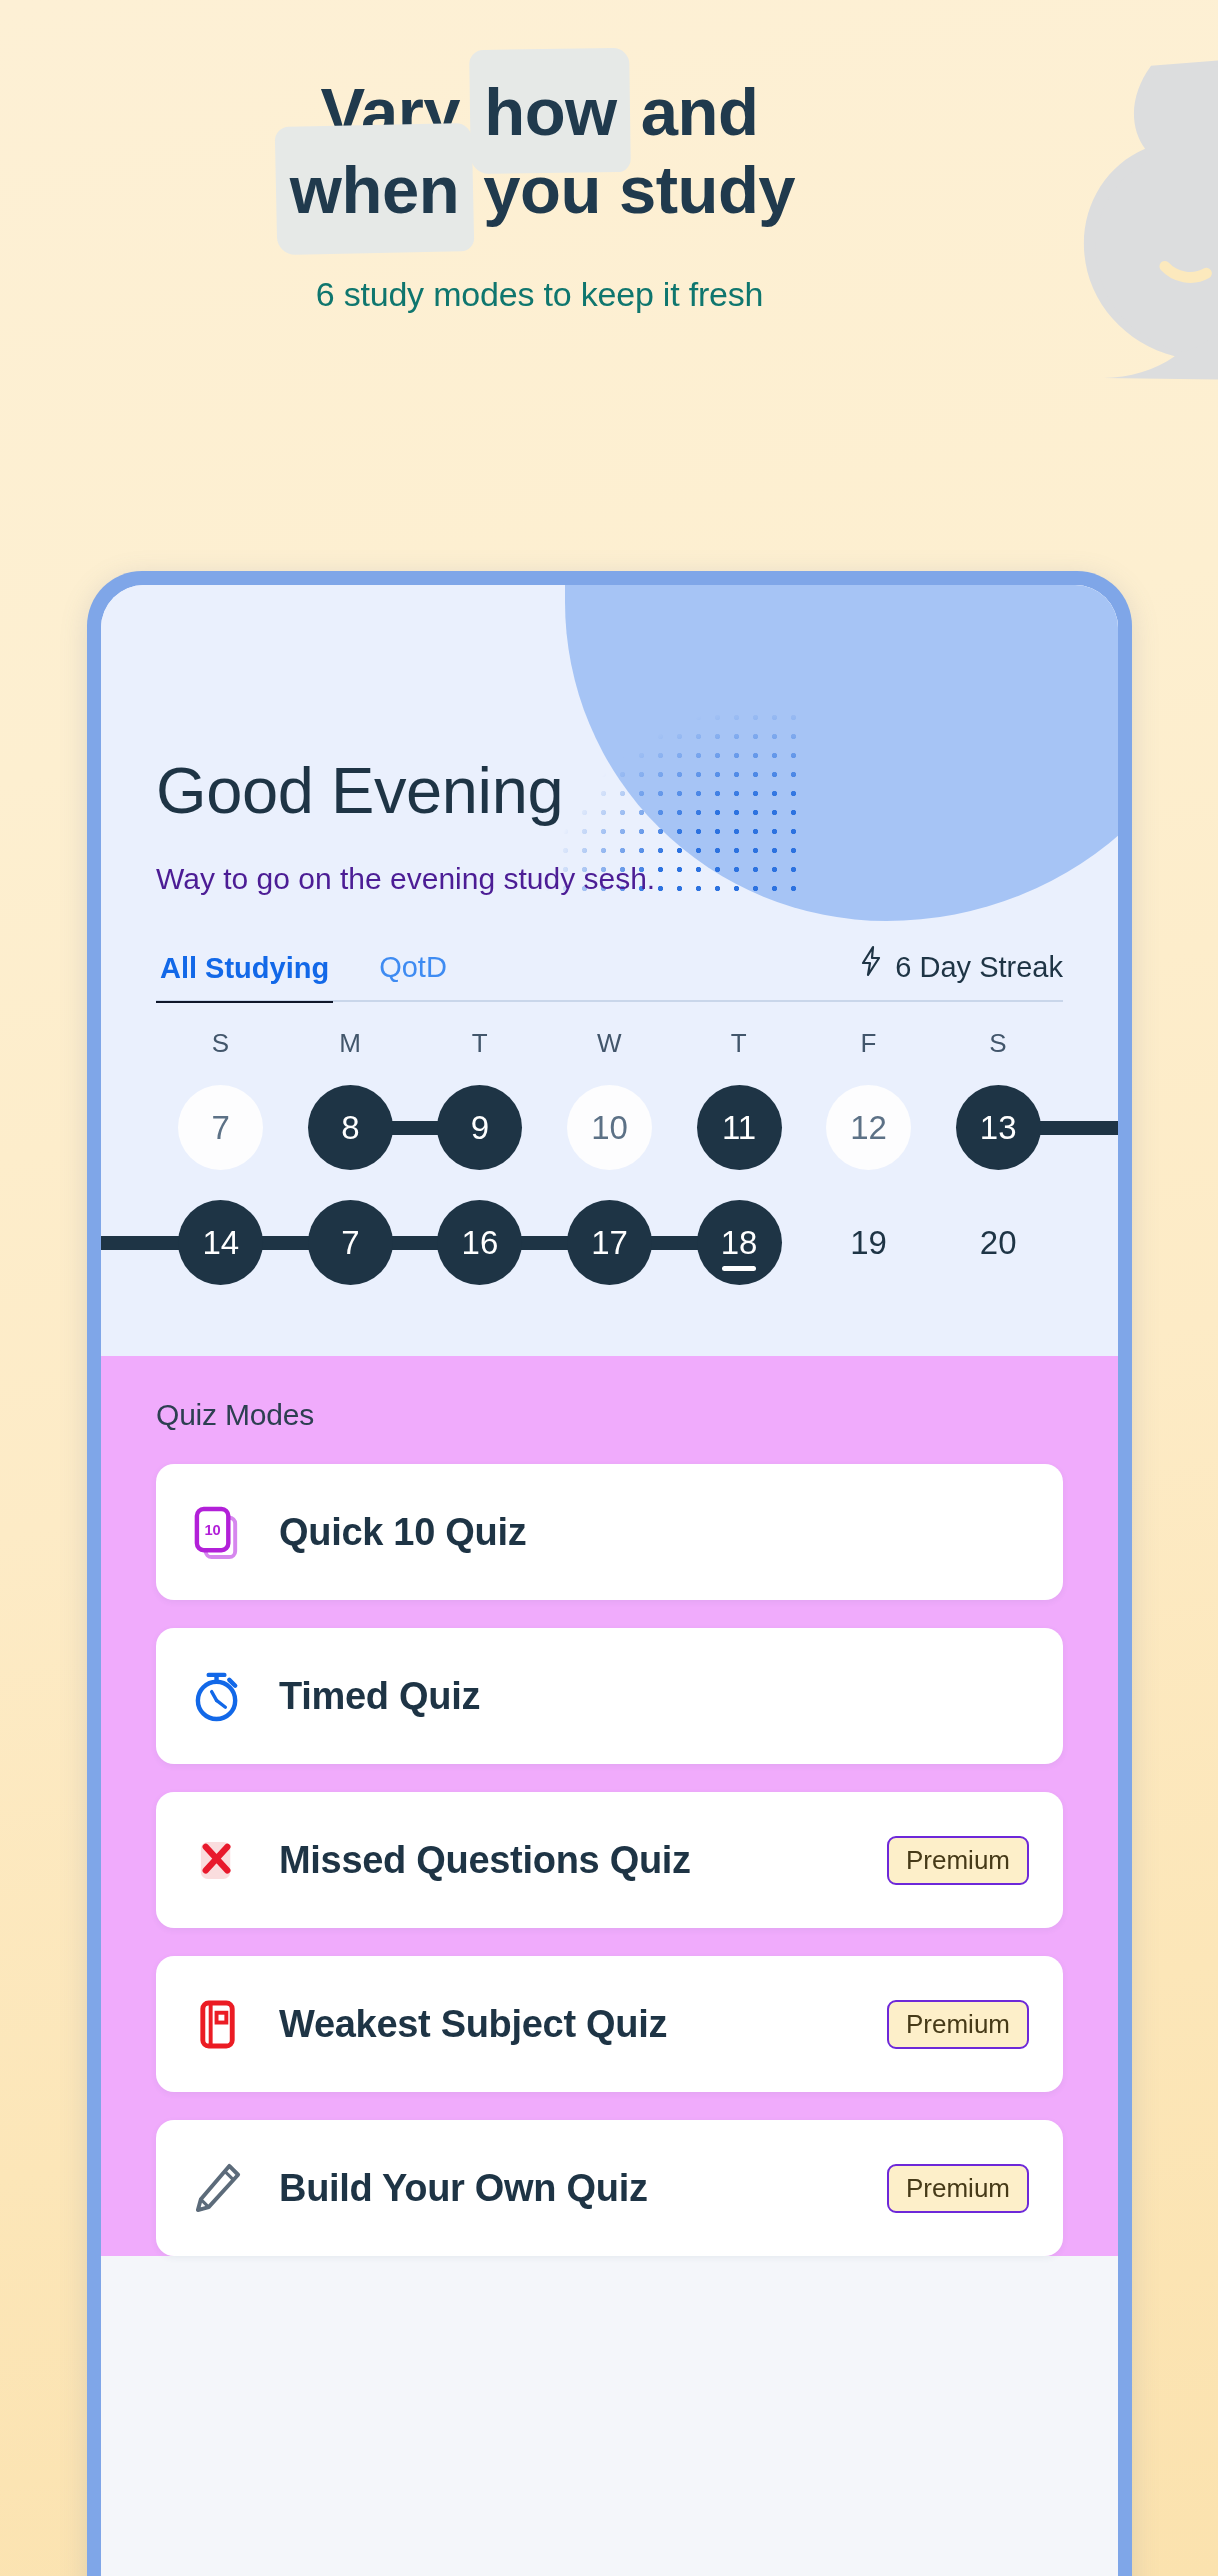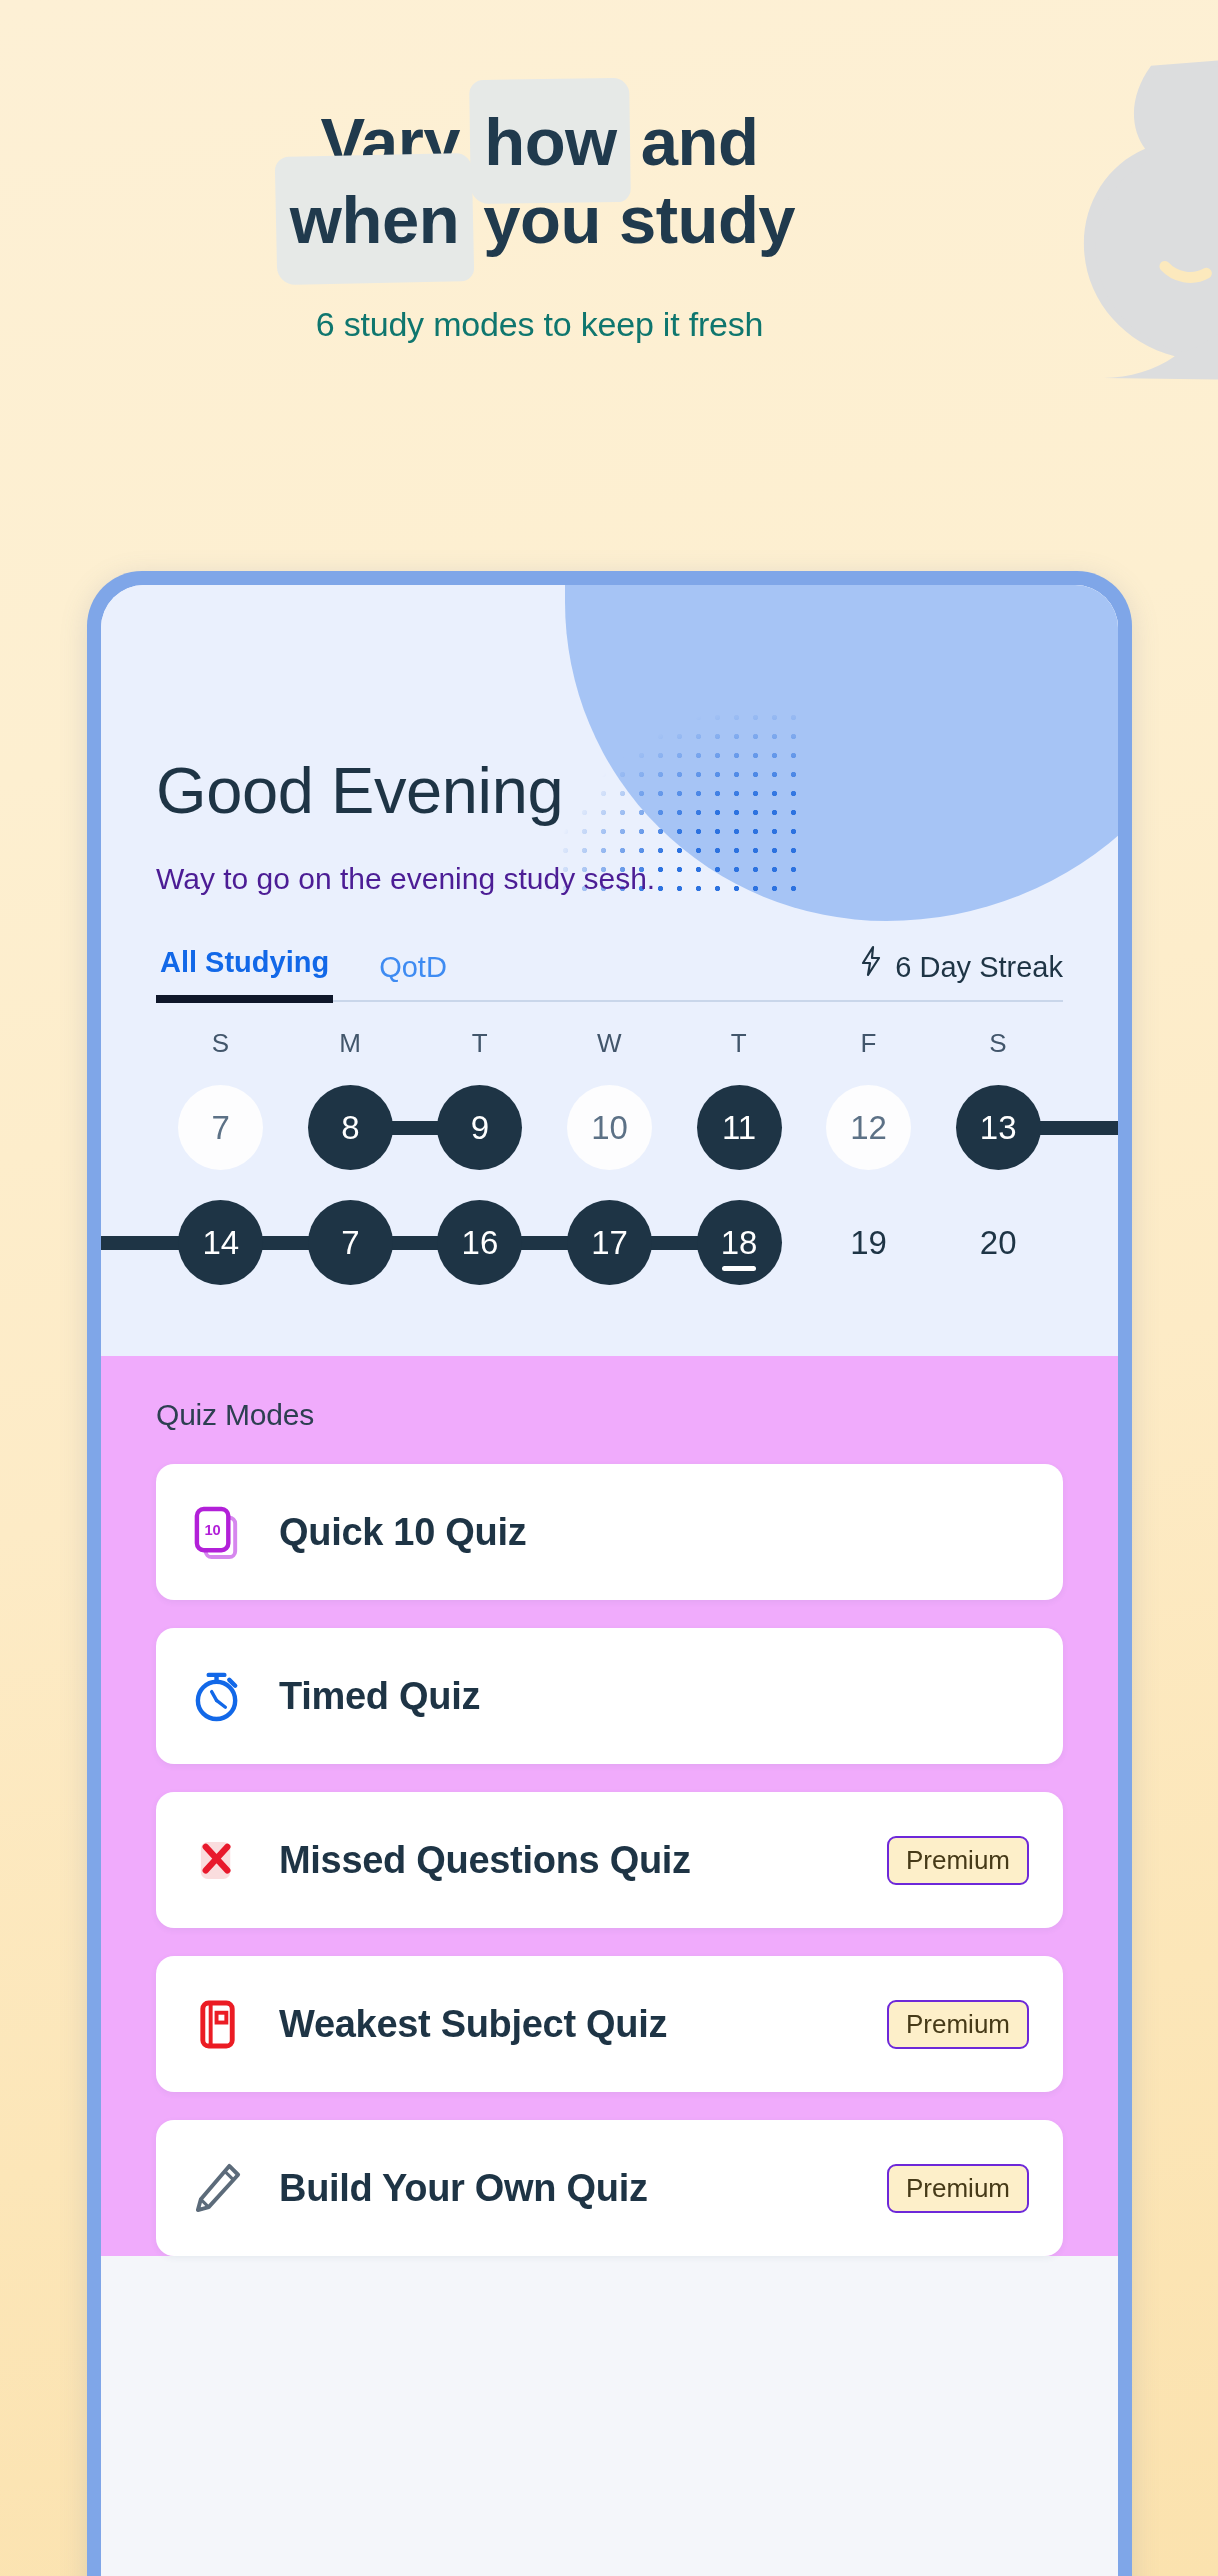--- a/index.html
+++ b/index.html
@@ -22,21 +22,21 @@
     top: 54px;
     right: -30px;
     width: 267px;
     height: 326px;
     pointer-events: none;
   }
 
   
   .hero {
     position: absolute;
-    top: 103px;
+    top: 73px;
     left: 0;
     width: 1079px;
     text-align: center;
   }
   .hero-line {
     position: relative;
     display: block;
     font-size: 67px;
     font-weight: 700;
     line-height: 1.17;
@@ -150,21 +150,21 @@
   .tab {
     font-size: 29px;
     padding: 0 4px 16px 4px;
     margin-right: 42px;
     cursor: pointer;
     white-space: nowrap;
   }
   .tab.active {
     color: #1268E8;
     font-weight: 700;
-    border-bottom: 8px solid #0f172a;
+    border-bottom: 2px solid #0f172a;
     margin-bottom: -3px;
   }
   .tab.inactive { color: #3E8BF2; font-weight: 400; }
 
   .streak {
     margin-left: auto;
     display: flex;
     align-items: flex-end;
     gap: 12px;
     font-size: 29px;

